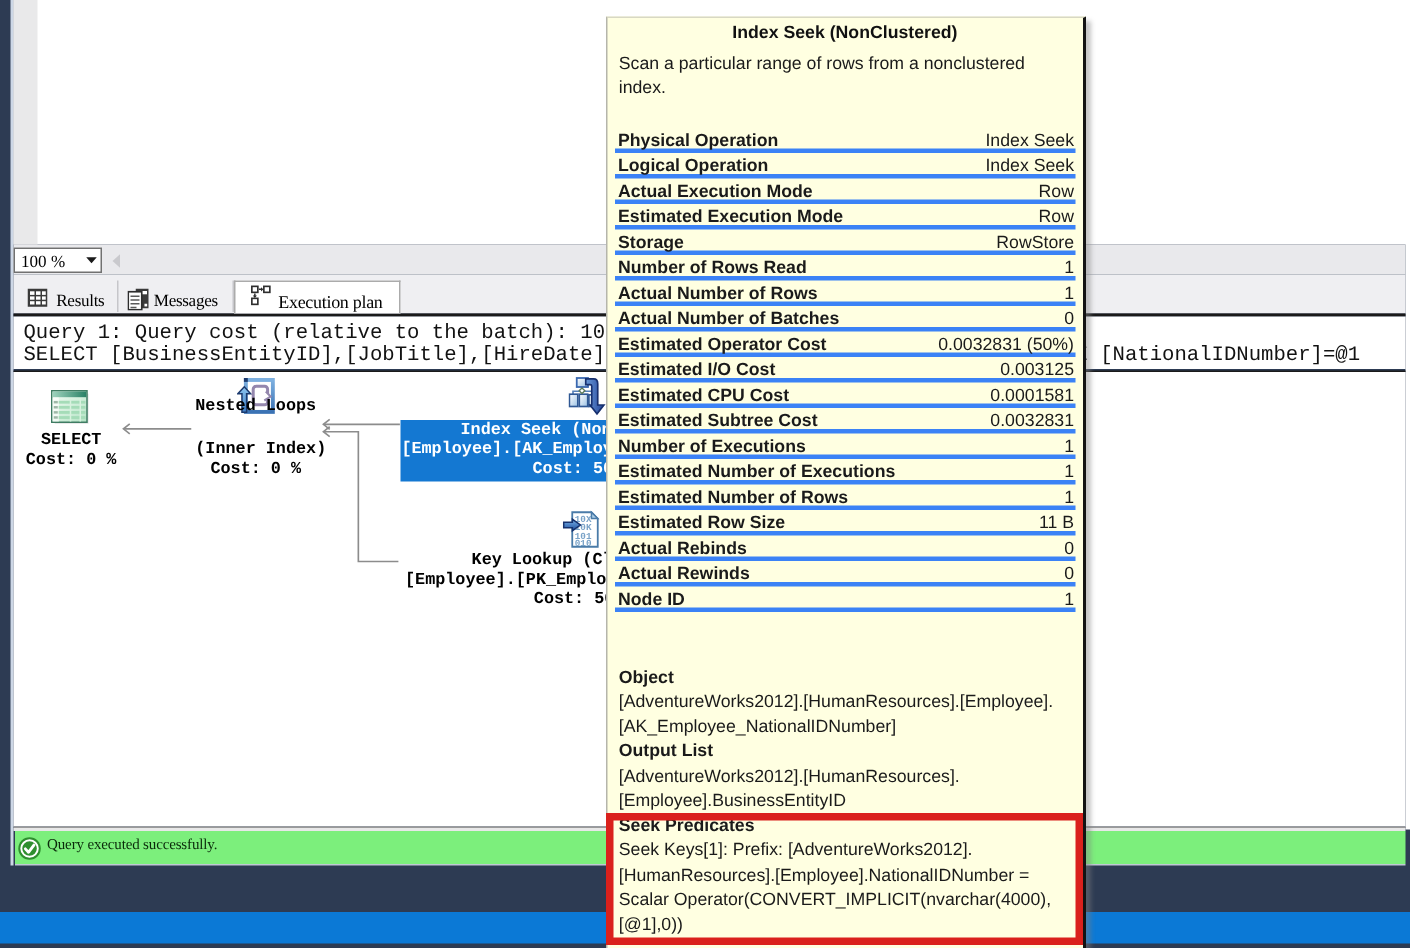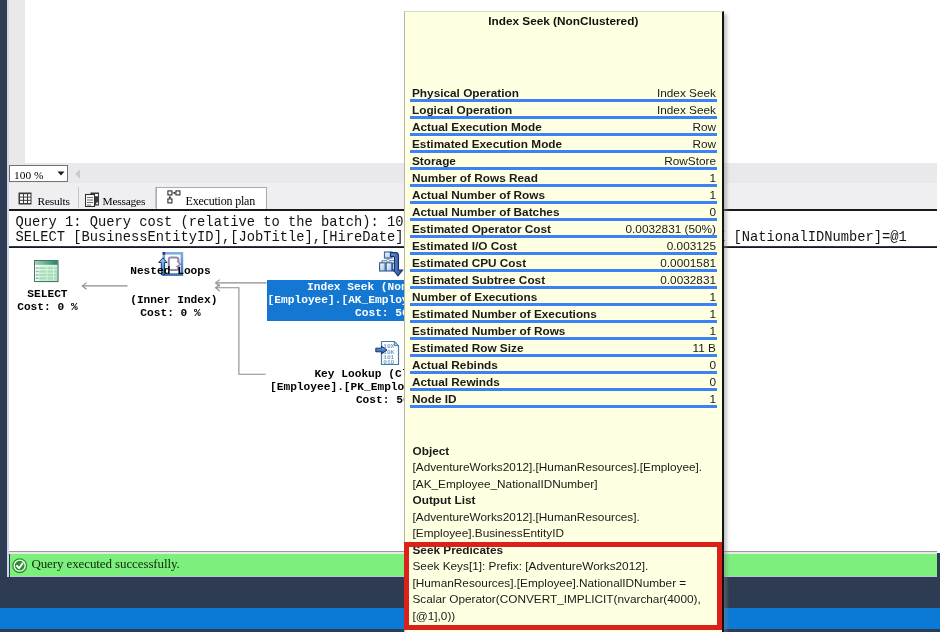--- a/index.html
+++ b/index.html
@@ -220,24 +220,26 @@
   </svg>
   <div class="abs mono plantxt" style="left:314.4px;top:367.5px;">Key Lookup (Clustered)</div>
   <div class="abs mono plantxt" style="left:270px;top:380.8px;">[Employee].[PK_Employee_BusinessEntityID]</div>
   <div class="abs mono plantxt" style="left:355.9px;top:394.1px;">Cost: 50 %</div>
 
   <svg class="abs" style="left:12px;top:558px;" width="16" height="16">
     <circle cx="7.7" cy="7.7" r="7.5" fill="#2f8f2f"></circle>
     <circle cx="7.7" cy="7.7" r="5.5" fill="none" stroke="#ffffff" stroke-width="1.3"></circle>
     <path d="M4.9,7.9 L7.0,10.2 L10.6,5.4" fill="none" stroke="#ffffff" stroke-width="1.9" stroke-linecap="round" stroke-linejoin="round"></path>
   </svg>
-  <div class="abs sans" style="left:31.4px;top:556px;font-size:13px;letter-spacing:-0.1px;line-height:16px;color:#0b2b0b;">Query executed successfully.</div>
+  <div class="abs sans" style="left:31.4px;top:556px;font-size:10px;letter-spacing:-0.1px;line-height:16px;color:#0b2b0b;">Query executed successfully.</div>
 
   <div class="abs" style="left:404px;top:10.5px;width:319.5px;height:621.5px;background:#ffffe1;border-left:1px solid #b5b5ab;border-top:1px solid #d8d8c4;border-right:2px solid #131313;box-sizing:border-box;box-shadow:3px 3px 3px rgba(128,128,128,0.45);z-index:5;">
     <div style="position:absolute;left:0;top:1.5px;width:100%;text-align:center;font-weight:bold;font-size:11.8px;line-height:16px;color:#111;white-space:pre;">Index Seek (NonClustered)</div>
+    <div class="ttline" style="position:absolute;left:7.5px;top:22.5px;line-height:16px;">Scan a particular range of rows from a nonclustered
+index.</div>
     <div style="position:absolute;left:5px;top:73px;width:307px;">
       <div class="ttrow">
           <span class="lbl">Physical Operation</span>
           <span class="val">Index Seek</span>
         </div>
       <div class="ttrow">
           <span class="lbl">Logical Operation</span>
           <span class="val">Index Seek</span>
         </div>
       <div class="ttrow">

